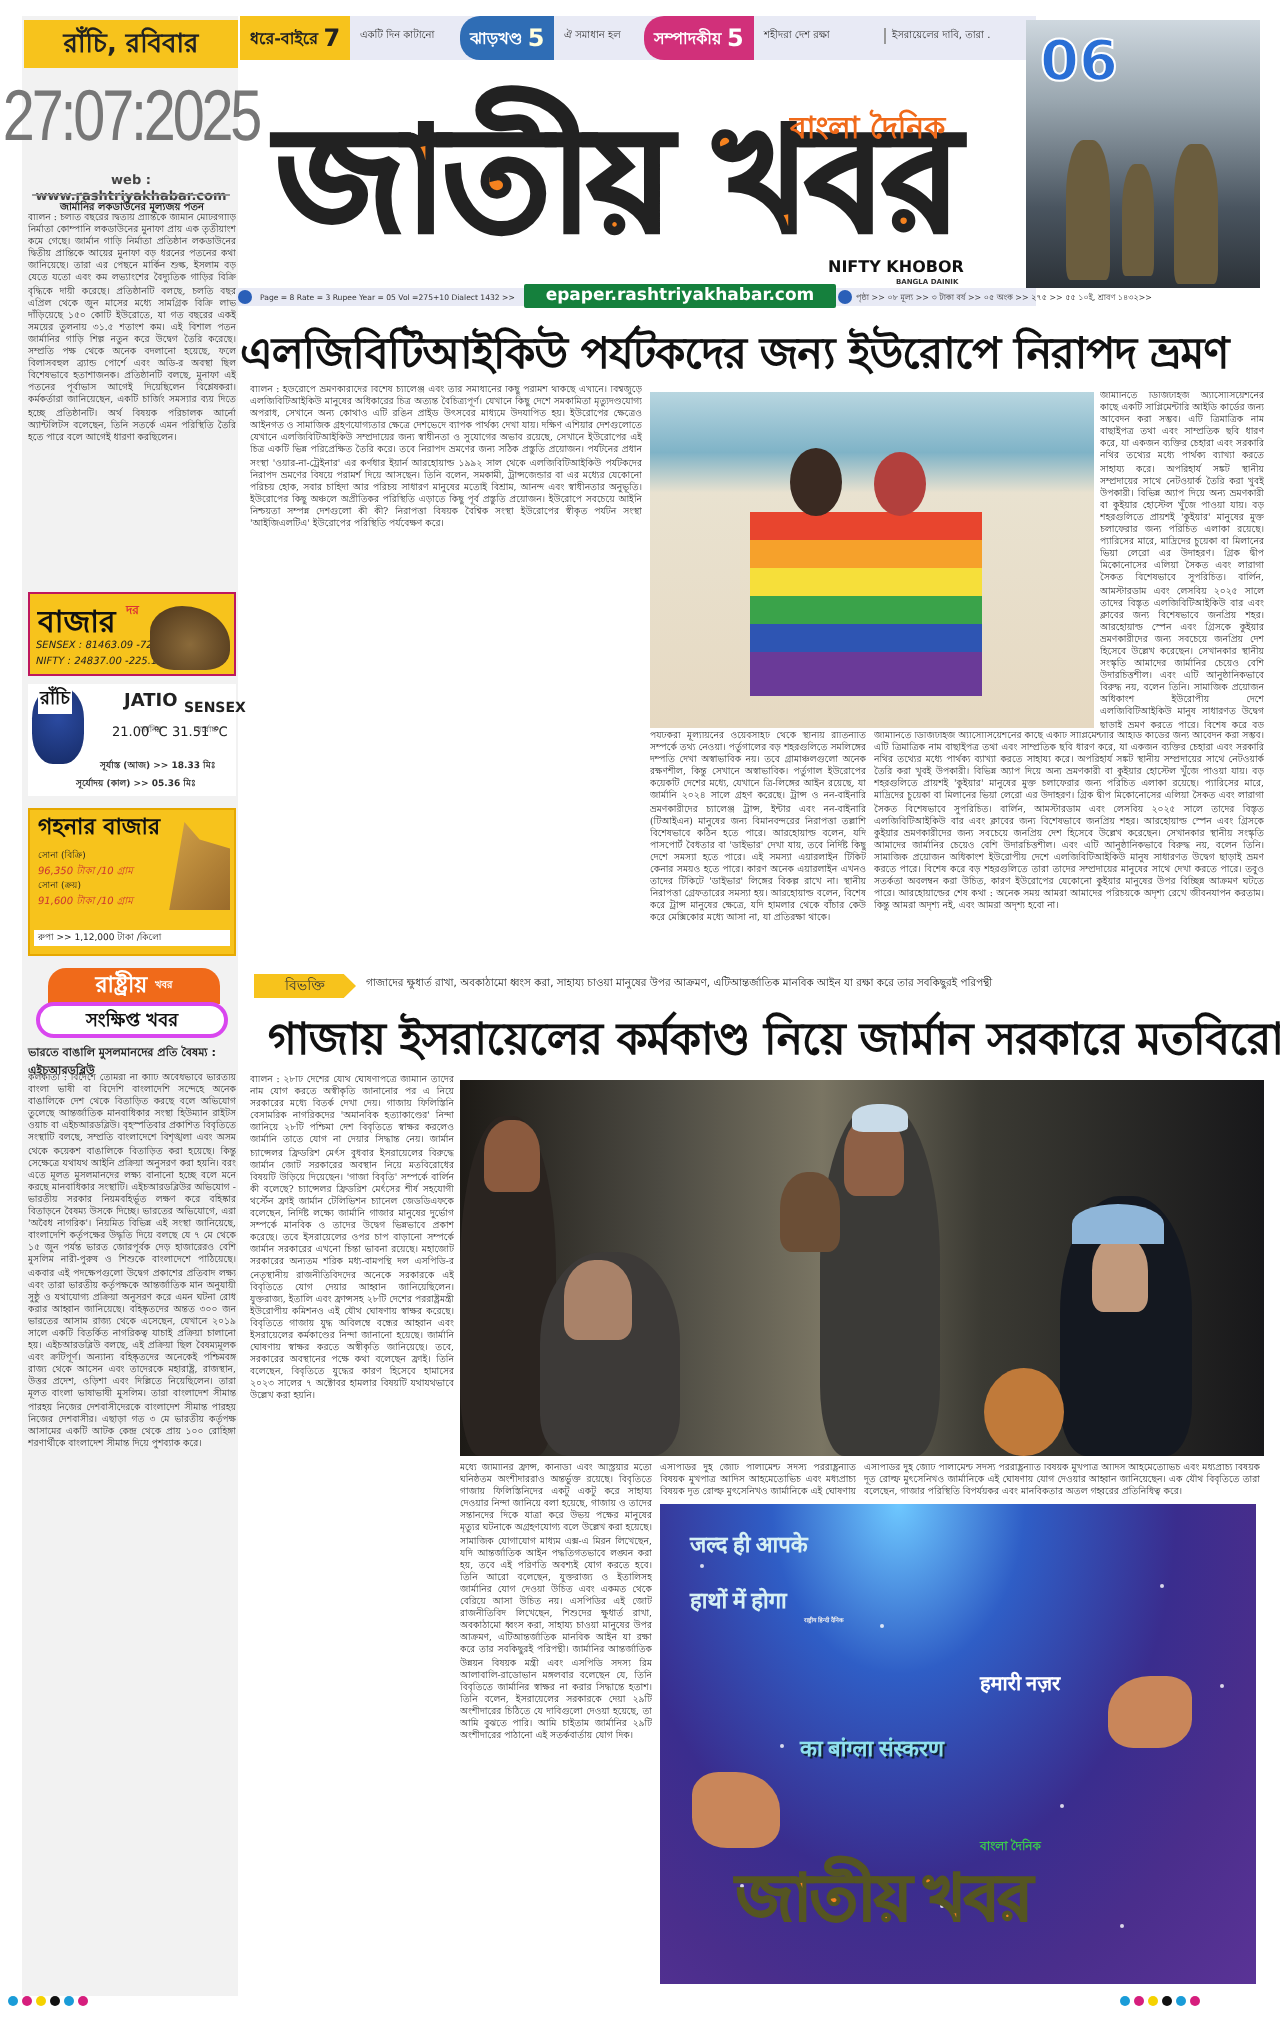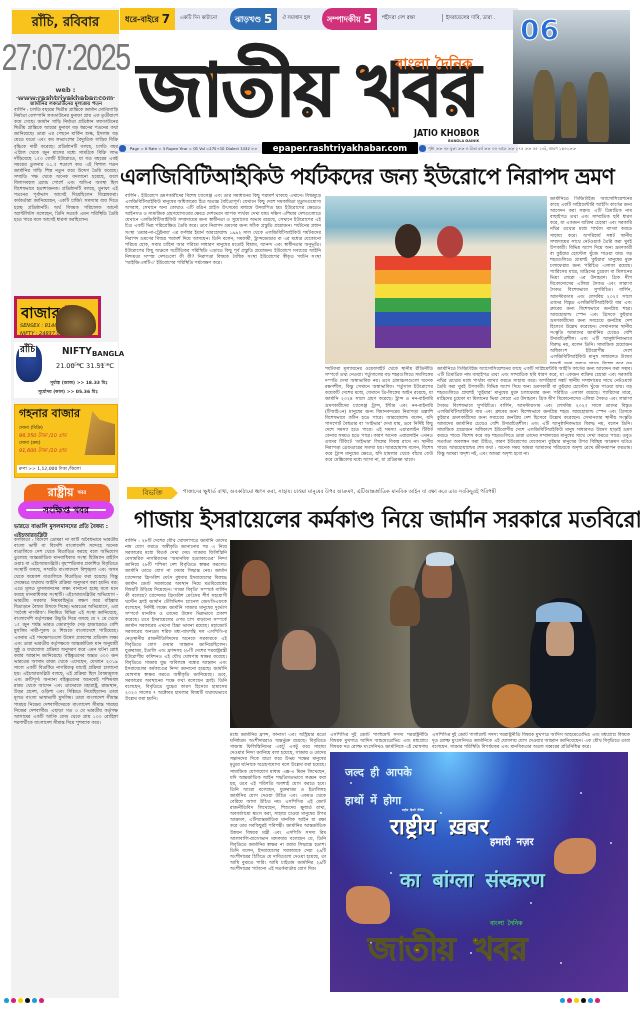--- a/index.html
+++ b/index.html
@@ -7,21 +7,21 @@
 .abs{position:absolute}
 .bodytext{font-family:"DejaVu Serif",serif;font-size:4.6px;line-height:6.1px;color:#333;text-align:justify;overflow:hidden}
 
 #leftcol{left:11px;top:8px;width:108px;height:990px;background:#f2f2f2}
 #citydate{left:12px;top:10px;width:107px;height:24px;background:#f7c31c;display:flex;align-items:center;justify-content:center;font-size:13px;font-weight:bold;color:#222;font-family:"DejaVu Sans",sans-serif}
 #datebig{left:12px;top:34px;width:107px;height:48px;display:flex;align-items:center;justify-content:center;font-family:"Liberation Sans Narrow","Liberation Sans",sans-serif;font-size:36px;font-weight:300;color:#777;letter-spacing:-2px;transform:scaleX(0.8)}
 #web{left:12px;top:86px;width:107px;font-size:6.5px;color:#444;text-align:center;font-weight:bold}
 #webrule{left:16px;top:97px;width:99px;height:1px;background:#999}
 .lhead{font-size:5px;font-weight:bold;text-align:center;color:#222}
 
-#bazar{left:14px;top:296px;width:87px;height:42px;background:#f7c31c;border:3px solid #be185d}
+#bazar{left:14px;top:296px;width:104px;height:42px;background:#f7c31c;border:1px solid #be185d}
 #bazar .t{position:absolute;left:4px;top:2px;font-size:15px;font-weight:bold;color:#111}
 #bazar .news{position:absolute;left:48px;top:3px;font-size:6px;font-weight:bold;color:#d33}
 #bazar .row{position:absolute;left:3px;font-size:5px;font-style:italic;color:#222}
 #bull{position:absolute;right:2px;top:6px;width:40px;height:32px;background:radial-gradient(ellipse at 50% 60%,#8a6a3a,#4b3318);border-radius:40% 60% 30% 30%}
 
 #weather{left:14px;top:342px;width:104px;height:56px;background:#fff}
 #weather .logo{position:absolute;left:2px;top:2px;width:26px;height:38px;background:radial-gradient(circle at 50% 40%,#2b4aa0,#162b66);border-radius:40%}
 #weather .logo span{position:absolute;left:3px;top:-2px;font-size:9px;font-weight:bold;color:#111;background:#fff;padding:0 1px}
 #weather .para{position:absolute;left:48px;top:4px;font-size:9px;font-weight:bold}
 #weather .upd{position:absolute;left:78px;top:8px;font-size:7px;font-weight:bold}
@@ -30,52 +30,52 @@
 #weather .sun{position:absolute;left:36px;font-size:4.5px;color:#333;font-weight:bold}
 
 #gold{left:14px;top:404px;width:104px;height:74px;background:#f7c31c;border:1px solid #e6a800}
 #gold .t{position:absolute;left:4px;top:0;font-size:11px;font-weight:bold;color:#111}
 #gold .r{position:absolute;left:4px;font-size:4.5px;color:#222}
 #gold .r.v{font-style:italic;font-size:5px;color:#c33}
 #goldimg{position:absolute;right:2px;top:6px;width:38px;height:44px;background:linear-gradient(135deg,#d9a74a,#9a6b2b);clip-path:polygon(20% 100%,40% 0,60% 20%,100% 30%,100% 100%)}
 #goldline{position:absolute;left:2px;bottom:4px;width:98px;height:8px;background:#fff;font-size:4.5px;padding:1px 2px}
 
 #rb1{left:24px;top:484px;width:86px;height:18px;background:#f06a1a;border-radius:9px 9px 0 0;display:flex;align-items:center;justify-content:center;color:#fff;font-size:11px;font-weight:bold}
-#rb2{left:18px;top:501px;width:96px;height:18px;background:#fff;border:8px solid #d946ef;border-radius:9px;display:flex;align-items:center;justify-content:center;color:#111;font-size:9px;font-weight:bold}
+#rb2{left:18px;top:501px;width:96px;height:18px;background:#fff;border:2px solid #d946ef;border-radius:9px;display:flex;align-items:center;justify-content:center;color:#111;font-size:9px;font-weight:bold}
 
 #strip{left:120px;top:8px;width:398px;height:22px;background:#e8eaf5}
 .pill{position:absolute;top:0;height:22px;display:flex;align-items:center;padding:0 5px;font-size:8px;font-weight:bold}
 .striptext{position:absolute;top:6px;font-size:5px;color:#333}
 
 #mast{left:138px;top:40px;width:380px;height:90px}
 #mast .bd{position:absolute;left:257px;top:12px;font-size:15px;font-weight:bold;color:#f06a1a}
 #mast .name{position:absolute;left:0;top:10px;font-size:72px;font-weight:bold;color:#f5821f;-webkit-text-stroke:2px #222;letter-spacing:-2px;font-family:"DejaVu Sans",sans-serif;line-height:80px}
 #jk{left:414px;top:129px;font-size:8px;font-weight:bold;color:#111}
 #jk2{left:448px;top:139px;font-size:3.5px;color:#333;font-weight:bold}
 
 #photo{left:513px;top:10px;width:117px;height:134px;background:linear-gradient(180deg,#cfd8df 0%,#9aa7b0 30%,#4a5560 70%,#2c3238 100%);overflow:hidden}
 #photo .s{position:absolute;background:#6b5d3e;border-radius:40% 40% 10% 10%}
 #pagenum{left:520px;top:14px;font-size:28px;font-weight:bold;color:#2a6fd6;-webkit-text-stroke:1px #fff;font-family:"DejaVu Sans",sans-serif}
 
 #infobar{left:118px;top:144px;width:400px;height:9px;background:#e8eaf5;font-size:3.8px;color:#333}
-#epaper{left:262px;top:142px;width:156px;height:12px;background:#000000;color:#fff;font-size:8.5px;font-weight:bold;display:flex;align-items:center;justify-content:center;border-radius:1px}
+#epaper{left:262px;top:142px;width:156px;height:12px;background:#15803d;color:#fff;font-size:8.5px;font-weight:bold;display:flex;align-items:center;justify-content:center;border-radius:1px}
 .circ{position:absolute;width:7px;height:7px;border-radius:50%;background:#2a5fb8;top:1px}
 
 #h1{left:120px;top:160px;width:518px;height:24px;font-size:21.5px;font-weight:bold;color:#111;white-space:nowrap;letter-spacing:-0.5px;font-family:"DejaVu Sans",sans-serif}
 #rainbow{left:325px;top:196px;width:222px;height:168px;overflow:hidden;background:linear-gradient(180deg,#b8d6e0 0%,#7fb3c7 18%,#e9e2d0 30%,#e6d9c2 100%)}
 .band{position:absolute;left:50px;width:116px;height:14px}
 
 #viched{left:127px;top:487px;width:51px;height:12px;background:#f7c31c;font-size:7px;color:#333;display:flex;align-items:center;justify-content:center;clip-path:polygon(0 0,88% 0,100% 50%,88% 100%,0 100%)}
 #vsub{left:183px;top:488px;width:455px;font-size:5.2px;color:#222;white-space:nowrap}
 #h2{left:134px;top:502px;width:500px;font-size:22px;font-weight:bold;color:#111;white-space:nowrap;letter-spacing:-0.4px}
 #gaza{left:230px;top:540px;width:402px;height:188px;background:linear-gradient(90deg,#1d1a16 0%,#4c4a42 25%,#7a7563 45%,#3b3a33 65%,#18181a 100%);overflow:hidden}
 .fig{position:absolute;border-radius:45% 45% 20% 20%}
 
 #ad{left:330px;top:752px;width:298px;height:240px;background:radial-gradient(ellipse at 40% 0%,#6ec8ff 0%,#2f5ec6 25%,#3a2d8e 55%,#4a2e8c 75%,#5a3396 100%);overflow:hidden}
-#ad .hi{position:absolute;font-weight:bold;color:#d6f0f4;font-family:Liberation Mono, monospace}
+#ad .hi{position:absolute;font-weight:bold;color:#d6f0f4;font-family:Liberation Serif, serif}
 #ad .star{position:absolute;width:2px;height:2px;background:#fff;border-radius:50%;opacity:0.8}
 
 .reg{position:absolute;top:998px;height:6px;display:flex;gap:2px}
 .reg i{display:block;width:5px;height:5px;border-radius:50%}
 </style>
 </head>
 <body>
 
 <div id="leftcol" class="abs"></div>
 <div id="citydate" class="abs">রাঁচি, রবিবার</div>
@@ -91,22 +91,22 @@
   <span class="news">দর</span>
   <span class="row" style="top:23px">SENSEX : 81463.09 -721.08</span>
   <span class="row" style="top:31px">NIFTY : 24837.00 -225.10</span>
   <div id="bull"></div>
 </div>
 
 <div id="weather" class="abs">
   <div class="logo">
       <span>রাঁচি</span>
     </div>
-  <span class="para">NIFTY</span>
-  <span class="upd">BANGLA</span>
+  <span class="para">JATIO</span>
+  <span class="upd">SENSEX</span>
   <span class="lbl" style="left:56px">সর্বনিম্ন</span>
   <span class="lbl" style="left:84px">সর্বোচ্চ</span>
   <span class="val" style="left:42px">21.00 ℃</span>
   <span class="val" style="left:72px">31.51 ℃</span>
   <span class="sun" style="top:38px">সূর্যাস্ত (আজ) &gt;&gt; 18.33 মিঃ</span>
   <span class="sun" style="top:47px;left:24px">সূর্যোদয় (কাল) &gt;&gt; 05.36 মিঃ</span>
 </div>
 
 <div id="gold" class="abs">
   <span class="t">গহনার বাজার</span>
@@ -131,21 +131,21 @@
   <span class="striptext" style="left:162px">ঐ সমাধান হল</span>
   <div class="pill" style="left:202px;background:#d1307a;color:#fff;border-radius:10px 0 0 10px"><span>সম্পাদকীয়</span>&nbsp;<span style="font-size:12px">5</span></div>
   <span class="striptext" style="left:262px">শহীদরা দেশ রক্ষা</span>
   <span class="striptext" style="left:322px;border-left:1px solid #999;padding-left:3px">ইসরায়েলের দাবি, তারা .</span>
 </div>
 
 <div id="mast" class="abs">
   <span class="name">জাতীয় খবর</span>
   <span class="bd">বাংলা দৈনিক</span>
 </div>
-<div id="jk" class="abs">JATIO KHOBOR</div>
+<div id="jk" class="abs">NIFTY KHOBOR</div>
 <div id="jk2" class="abs">BANGLA DAINIK</div>
 
 <div id="photo" class="abs">
   <div class="s" style="left:20px;top:60px;width:22px;height:70px"></div>
   <div class="s" style="left:48px;top:72px;width:16px;height:56px"></div>
   <div class="s" style="left:74px;top:62px;width:22px;height:70px"></div>
 </div>
 <div id="pagenum" class="abs">06</div>
 
 <div id="infobar" class="abs">
@@ -201,23 +201,22 @@
     <i class="star" style="left:250px;top:40px"></i>
   <i class="star" style="left:200px;top:150px"></i>
     <i class="star" style="left:140px;top:200px"></i>
     <i class="star" style="left:280px;top:90px"></i>
   <i class="star" style="left:40px;top:190px"></i>
     <i class="star" style="left:110px;top:60px"></i>
     <i class="star" style="left:230px;top:210px"></i>
   <span class="hi" style="left:15px;top:12px;font-size:11px">जल्द ही आपके</span>
   <span class="hi" style="left:15px;top:40px;font-size:11px">हाथों में होगा</span>
   <span class="hi" style="left:72px;top:56px;font-size:3px;color:#eee">राष्ट्रीय हिन्दी दैनिक</span>
-  <span class="hi" style="left:60px;top:58px;font-size:22px;color:#fff;text-shadow:1px 1px 0 #222">राष्ट्रीय ख़बर</span>
   <span class="hi" style="left:160px;top:82px;font-size:10px;color:#fff">हमारी नज़र</span>
-  <span class="hi" style="left:70px;top:114px;font-size:20px;color:#8fe0ee;text-shadow:1px 1px 0 #123">का बांग्ला संस्करण</span>
+  <span class="hi" style="left:70px;top:114px;font-size:11px;color:#8fe0ee;text-shadow:1px 1px 0 #123">का बांग्ला संस्करण</span>
   <span class="hi" style="left:160px;top:166px;font-size:6px;color:#3cc84e">বাংলা দৈনিক</span>
   <span class="hi" style="left:38px;top:172px;font-size:32px;color:#f5821f;-webkit-text-stroke:1px #552;letter-spacing:-1px">জাতীয় খবর</span>
   <div style="position:absolute;left:224px;top:86px;width:42px;height:36px;background:#c9865a;border-radius:50% 30% 40% 30%"></div>
   <div style="position:absolute;left:16px;top:134px;width:44px;height:38px;background:#c9865a;border-radius:30% 50% 30% 40%"></div>
 </div>
 
 <div class="reg" style="left:4px">
     <i style="background:#1a9cd8"></i>
     <i style="background:#d61e7d"></i>
     <i style="background:#f5d200"></i>

